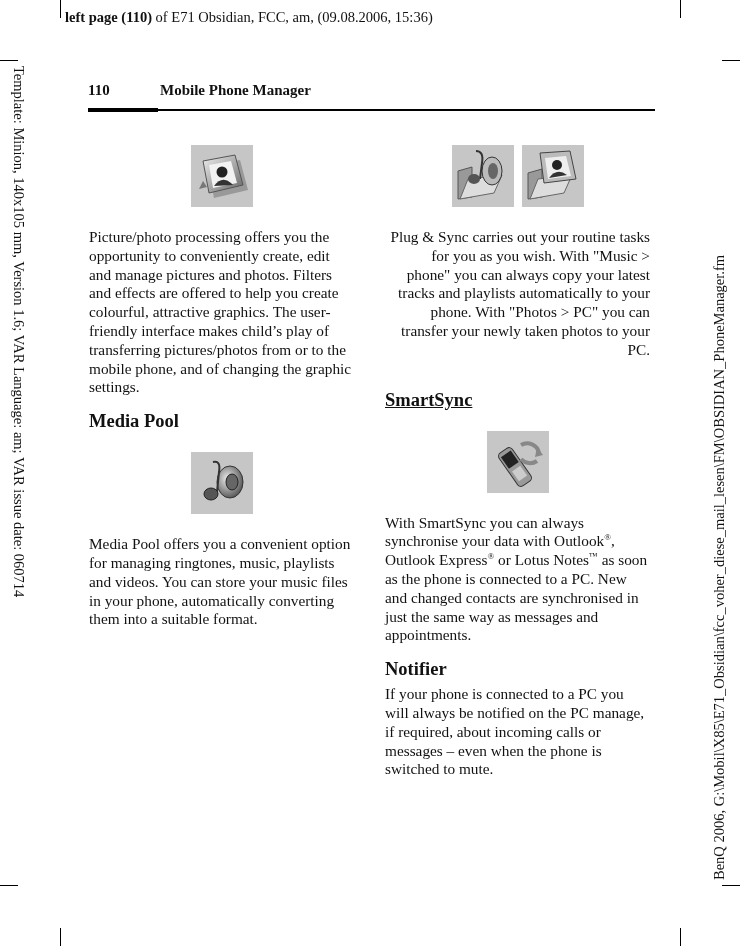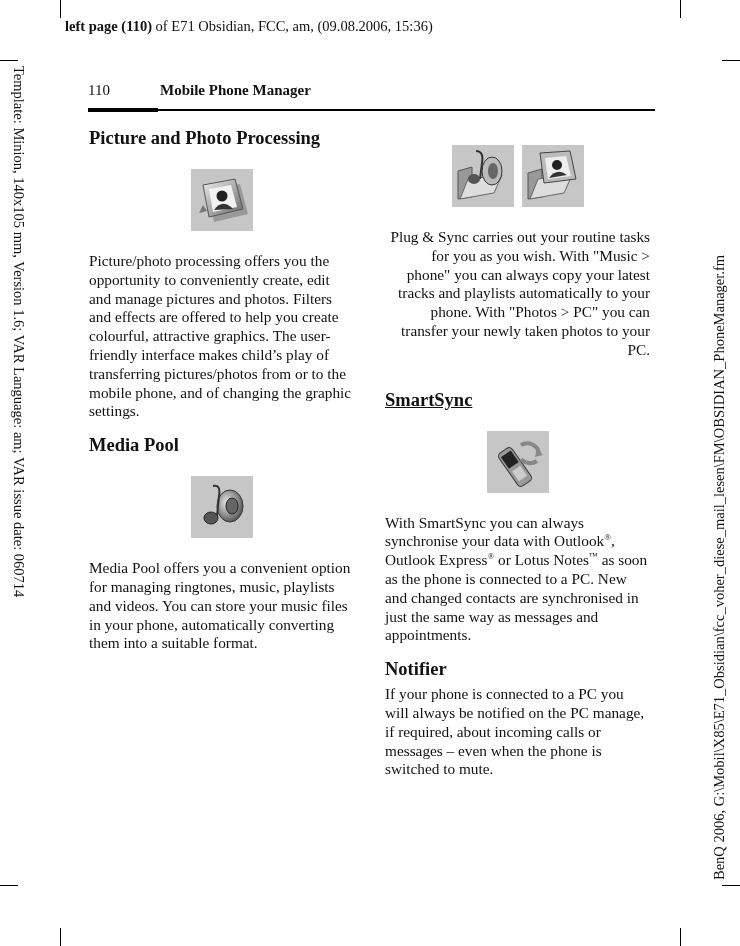--- a/index.html
+++ b/index.html
@@ -1,24 +1,24 @@
 <!DOCTYPE html>
 <html><head>
 <meta charset="utf-8">
 <style>
   html, body { margin:0; padding:0; background:#ffffff; }
   body { width:740px; height:946px; position:relative; overflow:hidden;
          font-family:"Liberation Serif","DejaVu Serif",serif; color:#111; }
   .crop { position:absolute; background:#000; }
-  .slug { position:absolute; left:65px; top:16px; font-size:14.5px; line-height:20px; white-space:nowrap; }
+  .slug { position:absolute; left:65px; top:7px; font-size:14.5px; line-height:20px; white-space:nowrap; }
   .slug b { font-weight:bold; }
   .side-left { position:absolute; left:10px; top:66px; writing-mode:vertical-rl; font-size:14.5px; line-height:18px; white-space:nowrap; }
   .side-right { position:absolute; left:710px; top:880px; transform-origin:0 0; transform:rotate(-90deg); font-size:14.5px; line-height:18px; white-space:nowrap; }
   .running-head { position:absolute; left:88px; top:82px; width:568px; height:30px; }
-  .page-num { position:absolute; left:0; top:0; font-weight:normal; font-size:15px; }
+  .page-num { position:absolute; left:0; top:0; font-weight:bold; font-size:15px; }
   .chapter { position:absolute; left:72px; top:0; font-weight:bold; font-size:15px; }
   .rule-thin { position:absolute; left:0; top:27px; width:567px; height:1.5px; background:#000; }
   .rule-thick { position:absolute; left:0; top:26px; width:70px; height:4px; background:#000; }
   .col { position:absolute; width:265px; }
   h2 { margin:0; font-size:18.5px; font-weight:bold; line-height:24px; }
   p { margin:0; font-size:15.3px; line-height:18.8px; }
   .icon-row { display:flex; justify-content:center; gap:8px; }
   .icon { width:62px; height:62px; background:#c6c6c6; position:relative; overflow:hidden; }
   sup { font-size:9px; line-height:0; }
 </style>
@@ -40,21 +40,20 @@
 <div class="side-right">BenQ 2006, G:\Mobil\X85\E71_Obsidian\fcc_voher_diese_mail_lesen\FM\OBSIDIAN_PhoneManager.fm</div>
 
 <div class="running-head">
   <span class="page-num">110</span>
   <span class="chapter">Mobile Phone Manager</span>
   <div class="rule-thin"></div>
   <div class="rule-thick"></div>
 </div>
 
 <div class="col" style="left:89px;top:126px;">
-  <h2>Picture and Photo Processing</h2>
   <div class="icon-row" style="margin-top:19px;">
     <div class="icon">
       <svg width="62" height="62" viewBox="0 0 62 62">
         <defs>
             <linearGradient id="fr" x1="0" y1="0" x2="1" y2="1">
               <stop offset="0" stop-color="#eee"></stop>
               <stop offset="1" stop-color="#666"></stop>
             </linearGradient>
           </defs>
         <polygon points="14,18 46,12 54,42 20,50" fill="#444" opacity="0.35" transform="translate(3,3)"></polygon>

